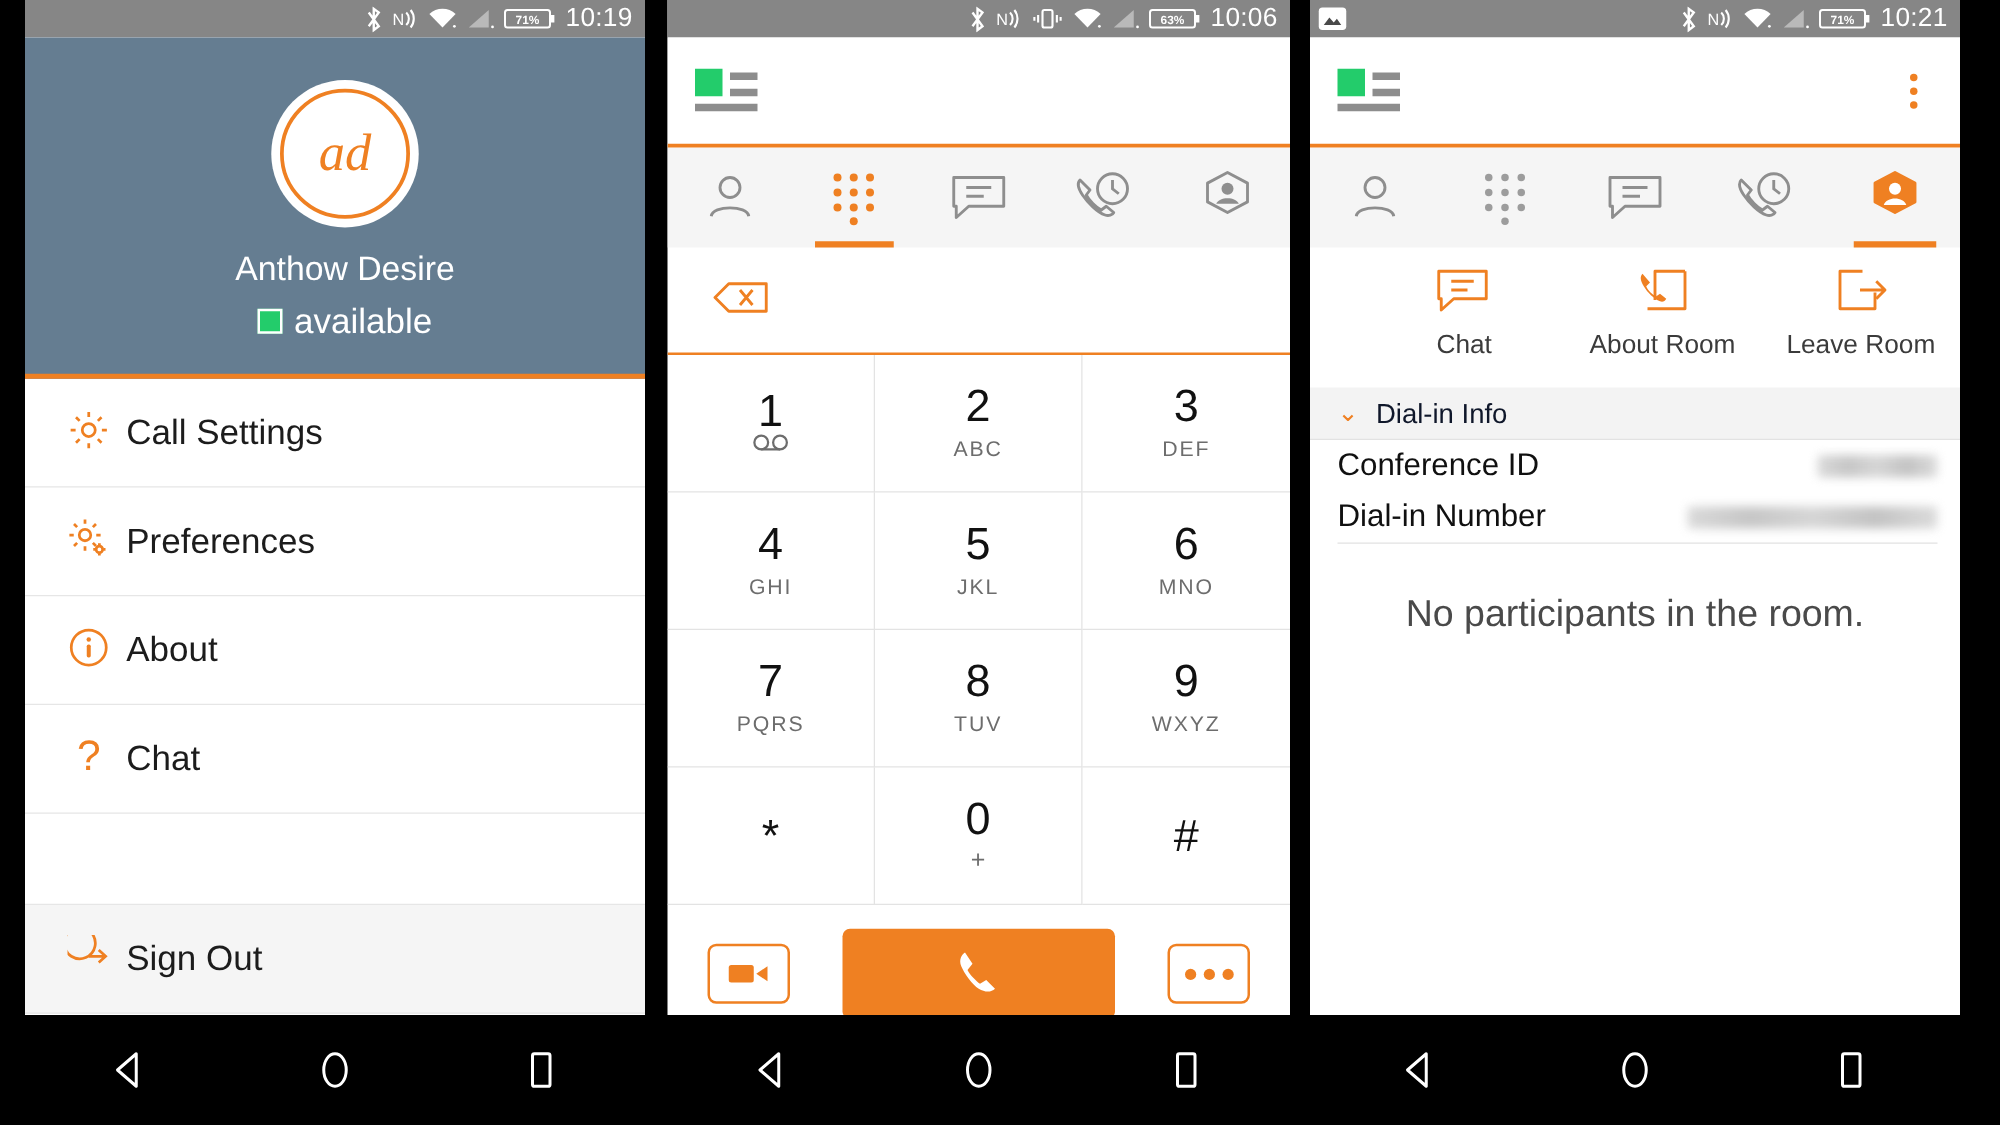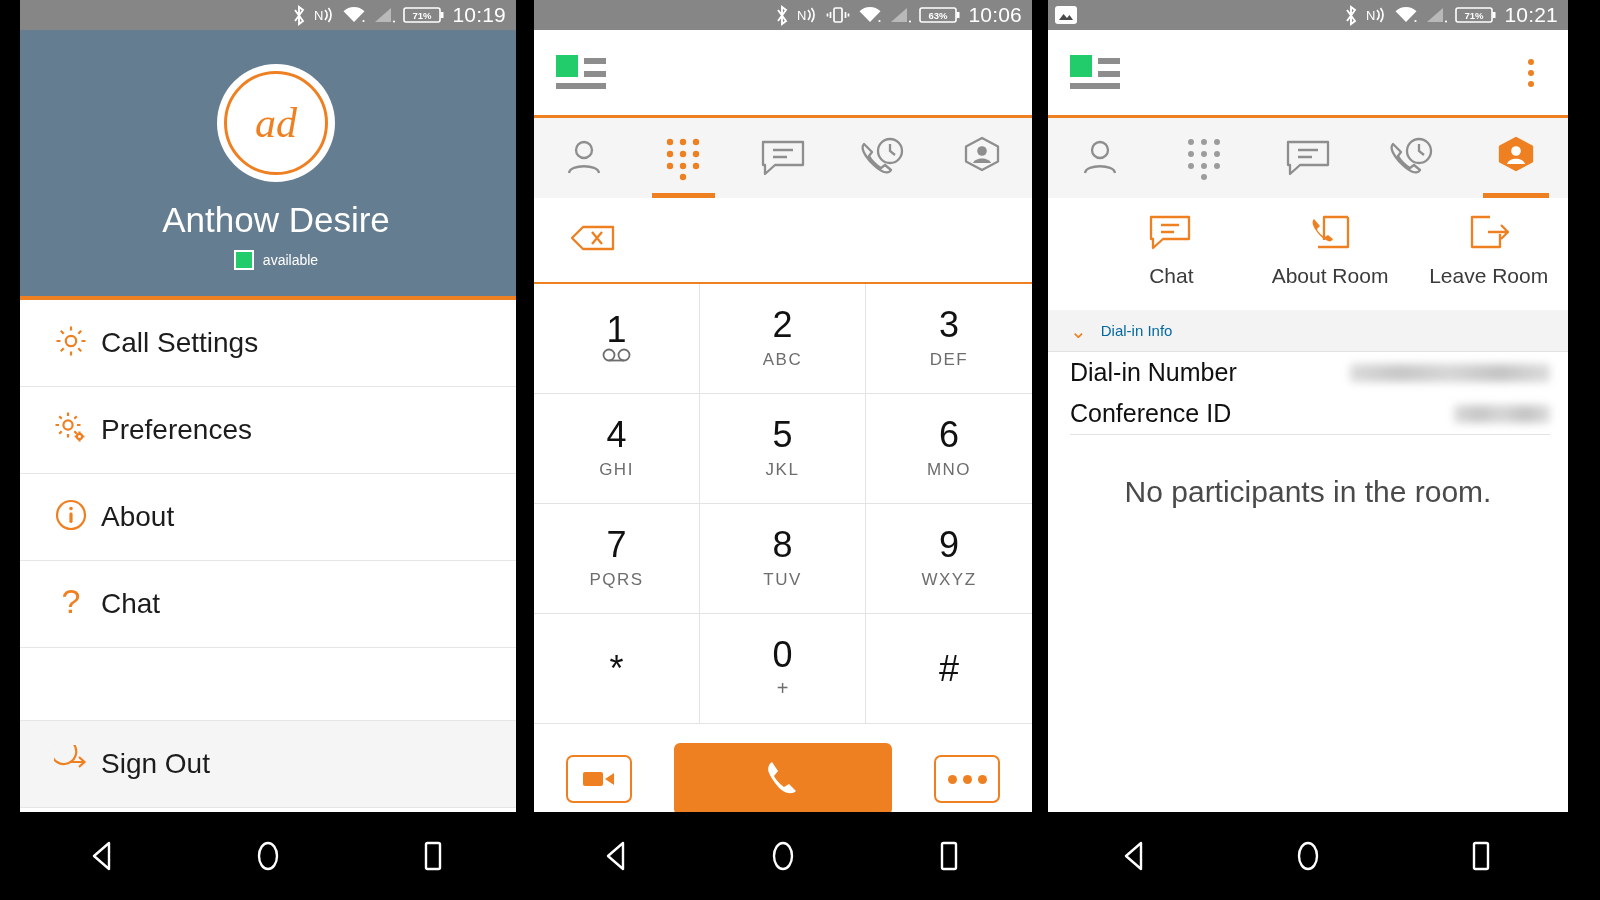--- a/index.html
+++ b/index.html
@@ -59,22 +59,22 @@
   .drawer { position:absolute; left:0; top:30px; width:512px; bottom:0; background:#fff;
     display:flex; flex-direction:column; }
   .profile { background:#657d91; padding-top:34px; padding-bottom:26px;
     text-align:center; border-bottom:4px solid #ef8022; }
   .avatar { width:118px; height:118px; border-radius:50%; background:#fff; margin:0 auto;
     display:flex; align-items:center; justify-content:center; position:relative; }
   .avatar::after { content:""; position:absolute; inset:7px; border-radius:50%;
     border:3px solid #ef8022; }
   .avatar span { font-style:italic; font-size:42px; color:#ef8022; position:relative; z-index:2;
     font-family:"Liberation Serif", serif; }
-  .pname { color:#fff; font-size:35px; margin-top:18px; font-weight:400; }
-  .pstatus { color:#fff; font-size:14px; margin-top:10px; display:flex;
+  .pname { color:#fff; font-size:27px; margin-top:18px; font-weight:400; }
+  .pstatus { color:#fff; font-size:28px; margin-top:10px; display:flex;
     align-items:center; justify-content:center; gap:9px; }
   .psq { width:20px;height:20px;background:#23cc6b;border:2px solid #fff;display:block; }
 
   .menu { flex:1; display:flex; flex-direction:column; }
   .mitem { height:87px; display:flex; align-items:center; padding-left:34px;
     border-bottom:1px solid #e6e6e6; gap:13px; }
   .mitem .mlabel { font-size:28px; color:#1c1c1c; }
   .mspacer { height:73px; border-bottom:1px solid #e6e6e6; }
   .msignout { background:#f5f5f5; }
 
@@ -97,21 +97,21 @@
     display:flex; align-items:center; justify-content:center; }
   .dots3 { display:flex; gap:6px; }
   .dots3 i { width:9px;height:9px;border-radius:50%;background:#ef8022;display:block; }
 
   
   .roomacts { height:112px; display:flex; padding-top:14px;padding-left:44px; }
   .ract { flex:1; display:flex; flex-direction:column; align-items:center; gap:10px; }
   .ract .rlabel { font-size:21px; color:#3b3b3b; }
   .dialhdr { height:42px; background:#f3f3f3; display:flex; align-items:center;
     gap:14px; padding-left:22px; border-bottom:1px solid #e2e2e2;}
-  .dialhdr .dh { font-size:15px; color:#0369a1; }
+  .dialhdr .dh { font-size:22px; color:#0f172a; }
   .chev { color:#ef8022; font-size:20px; line-height:1; }
   .inforow { height:41px; display:flex; align-items:center; padding:0 18px 0 22px; }
   .inforow .k { font-size:25px; color:#101010; }
   .blur { margin-left:auto; height:18px; border-radius:3px;
     background:linear-gradient(90deg,#d4d4d4,#bdbdbd,#cfcfcf,#b9b9b9,#d6d6d6);
     filter:blur(4px); opacity:.85; }
   .inf-sep { height:1px; background:#e2e2e2; margin:0 18px 0 22px; }
   .noparts { text-align:center; font-size:30px; color:#4a4a4a; margin-top:40px; }
 
   
@@ -544,27 +544,27 @@
         <span class="rlabel">Leave Room</span>
       </div>
     </div>
 
     <div class="dialhdr">
       <span class="chev">⌄</span>
       <span class="dh">Dial-in Info</span>
     </div>
 
     <div class="inforow">
+      <span class="k">Conference ID</span>
+      <span class="blur" style="width:96px;"></span>
+    </div>
+    <div class="inforow">
       <span class="k">Dial-in Number</span>
       <span class="blur" style="width:200px;"></span>
     </div>
-    <div class="inforow">
-      <span class="k">Conference ID</span>
-      <span class="blur" style="width:96px;"></span>
-    </div>
     <div class="inf-sep"></div>
 
     <div class="noparts">No participants in the room.</div>
   </div>
 
   <div class="navbar"></div>
   <div class="navgroup ng1">
     <div class="navbtn">
         <svg width="34" height="34" viewBox="0 0 34 34">
           <path d="M23 4L8 17l15 13z" fill="none" stroke="#fff" stroke-width="2.4" stroke-linejoin="round"></path>

